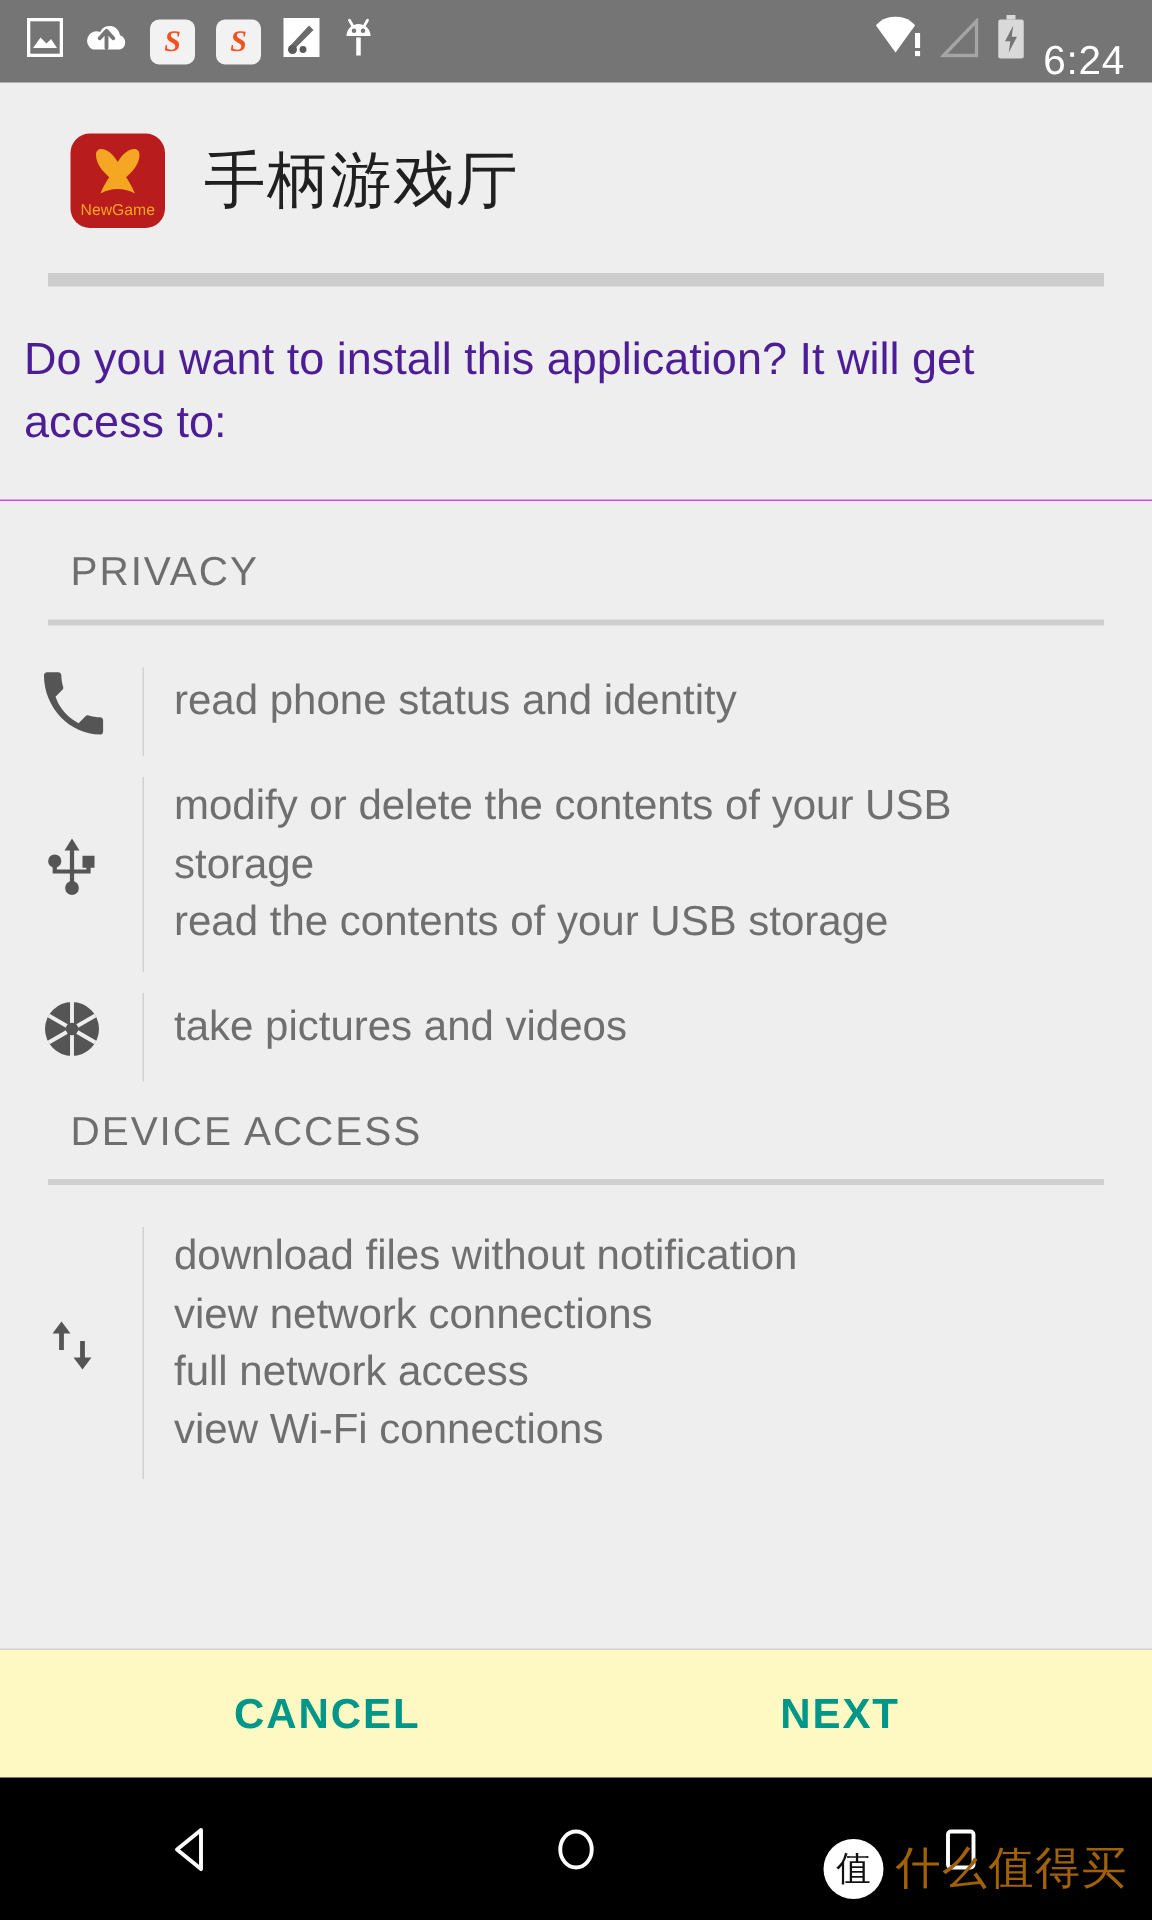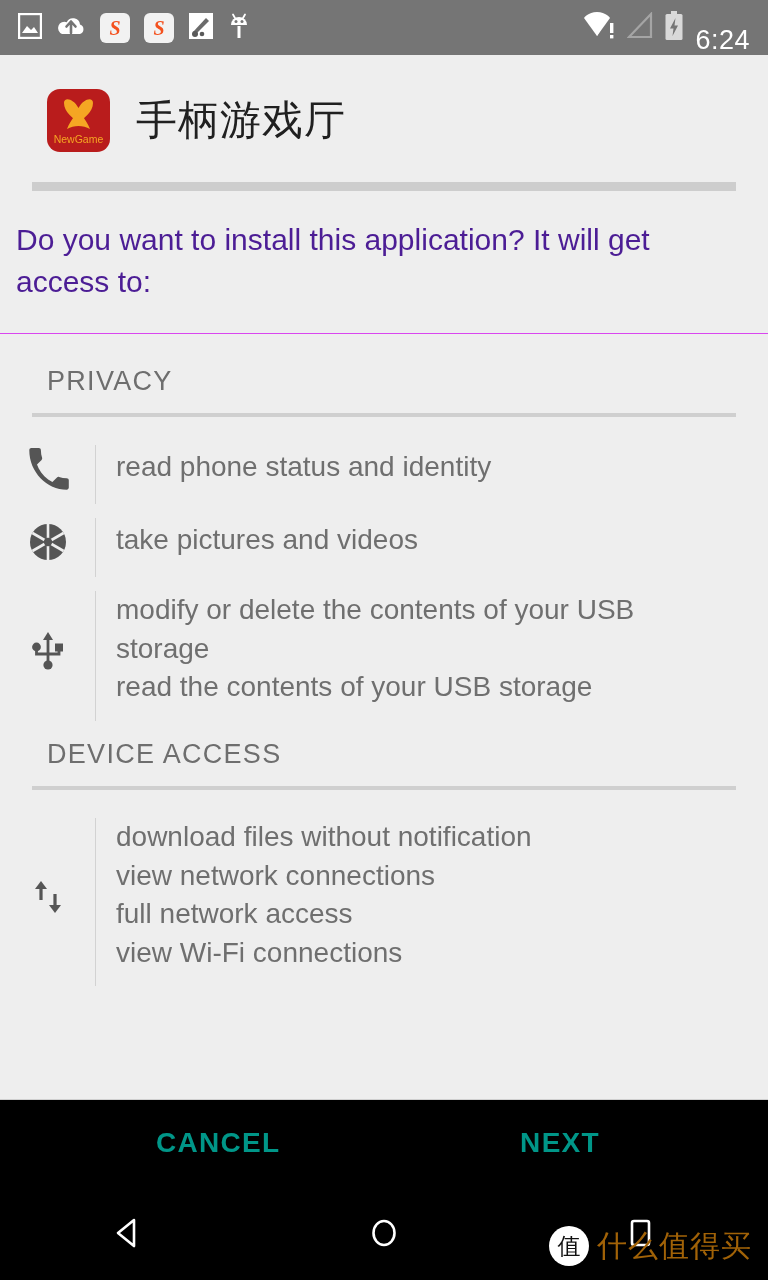--- a/index.html
+++ b/index.html
@@ -127,21 +127,21 @@
     line-height:1.38;
     color:#6f6f6f;
   }
 
   
   .button-bar {
     flex:0 0 86px;
     border-top:1px solid #cfcfcf;
     display:flex;
     align-items:center;
-    background:#000000;
+    background:#fef9c3;
   }
   .btn {
     background:none; border:none;
     font-family:"Liberation Sans", sans-serif;
     font-size:28px;
     font-weight:bold;
     letter-spacing:1.3px;
     color:#009688;
     cursor:pointer;
     padding:10px 16px;
@@ -264,20 +264,40 @@
 
     <div class="perm-row">
       <div class="perm-icon">
         <svg width="42" height="42" viewBox="0 0 42 42">
             <path d="M11.6 18.3c3 5.9 7.9 10.7 13.8 13.8l4.6-4.6c.6-.6 1.4-.8 2.1-.5 2.4.8 5 1.2 7.6 1.2 1.2 0 2.1.9 2.1 2.1v7.3c0 1.2-.9 2.1-2.1 2.1C19.9 39.7 2.3 22.1 2.3 .2c0-1.2.9-2.1 2.1-2.1h7.4c1.2 0 2.1.9 2.1 2.1 0 2.7.4 5.2 1.2 7.6.2.7.1 1.5-.5 2.1l-4.6 4.6z" fill="#555555" transform="translate(0,2)"></path>
           </svg>
       </div>
       <div class="perm-sep"></div>
       <div class="perm-texts">
         <div class="perm-line">read phone status and identity</div>
+      </div>
+    </div>
+
+    <div class="perm-row">
+      <div class="perm-icon">
+        <svg width="42" height="44" viewBox="0 0 42 44">
+          <g fill="#555555" stroke="#555555">
+            <path d="M21 4 L26 12 L16 12 Z" stroke-width="0"></path>
+            <rect x="19.6" y="10" width="2.8" height="24" stroke-width="0"></rect>
+            <circle cx="21" cy="37" r="4.6" stroke-width="0"></circle>
+            <circle cx="9.5" cy="19" r="4.4" stroke-width="0"></circle>
+            <rect x="28" y="15.5" width="8" height="8" stroke-width="0"></rect>
+            <path d="M9.5 19 L9.5 26 L32 26 L32 19.5" fill="none" stroke-width="2.8"></path>
+          </g>
+        </svg>
+      </div>
+      <div class="perm-sep"></div>
+      <div class="perm-texts">
+        <div class="perm-line">modify or delete the contents of your USB storage</div>
+        <div class="perm-line">read the contents of your USB storage</div>
       </div>
     </div>
 
     <div class="perm-row">
       <div class="perm-icon">
         <svg width="42" height="42" viewBox="0 0 42 42">
           <g fill="#555555">
             <circle cx="21" cy="21" r="18"></circle>
           </g>
           <g stroke="#eeeeee" stroke-width="2.6" fill="none">
@@ -290,40 +310,20 @@
           </g>
           <circle cx="21" cy="21" r="4.2" fill="#555555"></circle>
         </svg>
       </div>
       <div class="perm-sep"></div>
       <div class="perm-texts">
         <div class="perm-line">take pictures and videos</div>
       </div>
     </div>
 
-    <div class="perm-row">
-      <div class="perm-icon">
-        <svg width="42" height="44" viewBox="0 0 42 44">
-          <g fill="#555555" stroke="#555555">
-            <path d="M21 4 L26 12 L16 12 Z" stroke-width="0"></path>
-            <rect x="19.6" y="10" width="2.8" height="24" stroke-width="0"></rect>
-            <circle cx="21" cy="37" r="4.6" stroke-width="0"></circle>
-            <circle cx="9.5" cy="19" r="4.4" stroke-width="0"></circle>
-            <rect x="28" y="15.5" width="8" height="8" stroke-width="0"></rect>
-            <path d="M9.5 19 L9.5 26 L32 26 L32 19.5" fill="none" stroke-width="2.8"></path>
-          </g>
-        </svg>
-      </div>
-      <div class="perm-sep"></div>
-      <div class="perm-texts">
-        <div class="perm-line">modify or delete the contents of your USB storage</div>
-        <div class="perm-line">read the contents of your USB storage</div>
-      </div>
-    </div>
-
     <div class="section-head">DEVICE ACCESS</div>
     <div class="section-rule"></div>
 
     <div class="perm-row">
       <div class="perm-icon">
         <svg width="42" height="44" viewBox="0 0 42 44">
           <g fill="#555555">
             <path d="M14 6 L20 14 L8 14 Z"></path>
             <rect x="12.4" y="13" width="3.2" height="12"></rect>
             <path d="M28 38 L22 30 L34 30 Z"></path>

